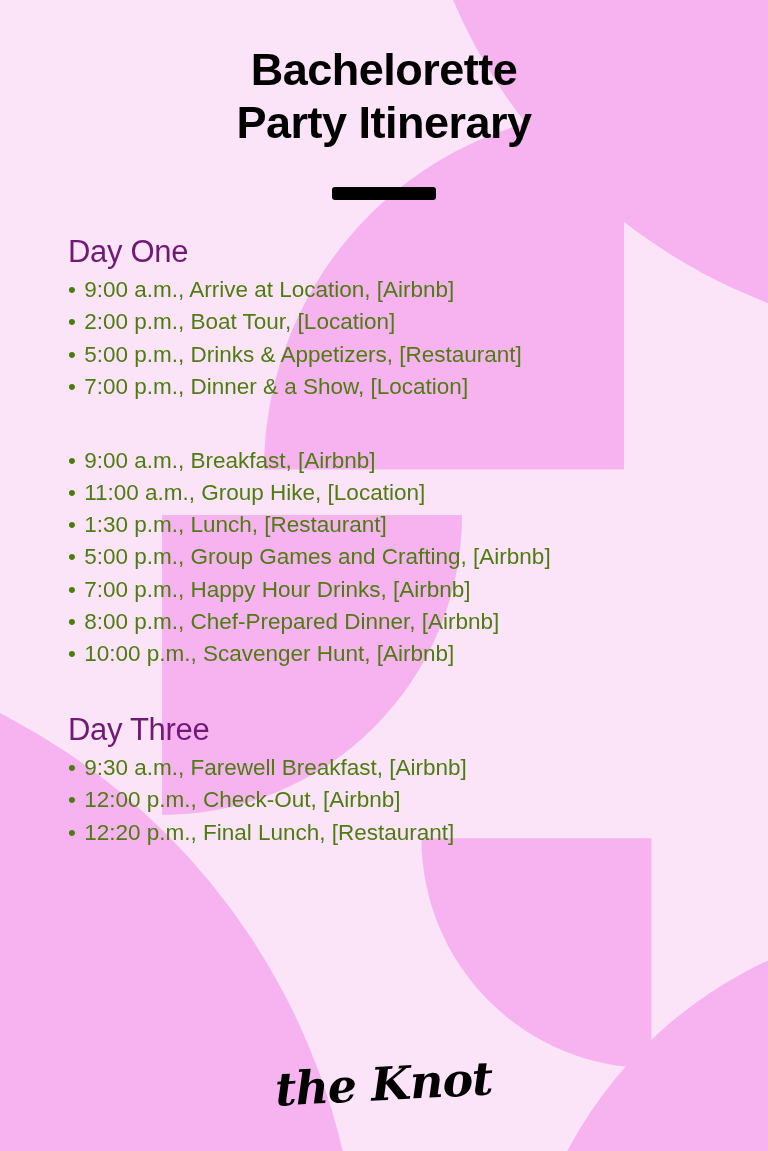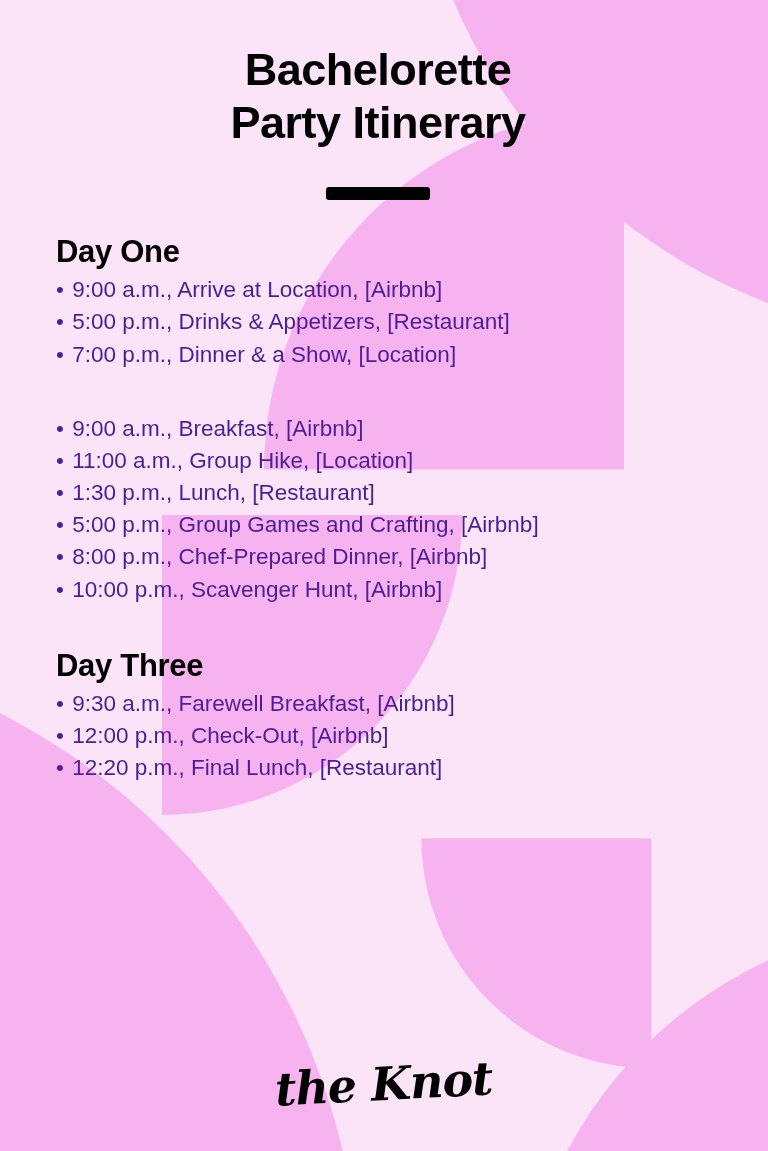--- a/index.html
+++ b/index.html
@@ -79,21 +79,21 @@
     left: -70px;
     bottom: -130px;
     width: 260px;
     height: 260px;
     border-radius: 0 100% 0 0;
   }
 
   .content {
     position: relative;
     z-index: 2;
-    padding: 44px 40px 0 28px;
+    padding: 44px 40px 0 40px;
   }
 
   .title {
     text-align: center;
     font-size: 45px;
     line-height: 1.17;
     font-weight: bold;
     letter-spacing: -0.5px;
     color: #000;
     margin: 0 auto;
@@ -111,30 +111,30 @@
 
   .days {
     margin-top: 34px;
     padding-left: 28px;
   }
   .day { margin-bottom: 42px; }
   .day:last-child { margin-bottom: 16px; }
 
   .day-title {
     font-size: 31px;
-    font-weight: bold;
-    color: #000000;
+    font-weight: normal;
+    color: #701a75;
     letter-spacing: -0.3px;
     margin: 0 0 4px 0;
   }
   .items { margin: 0; padding: 0; list-style: none; }
   .item {
     font-size: 22.5px;
     line-height: 1.43;
-    color: #4c1d95;
+    color: #4d7c0f;
     white-space: nowrap;
   }
   .bullet { margin-right: 2px; }
 
   
   .logo-wrap {
     position: absolute;
     left: 0;
     right: 0;
     bottom: 40px;
@@ -168,31 +168,33 @@
   </h1>
 
   <div class="divider"></div>
 
   <div class="days">
 
     <section class="day">
       <h2 class="day-title">Day One</h2>
       <ul class="items">
         <li class="item"><span class="bullet">•</span> <span>9:00 a.m., Arrive at Location, [Airbnb]</span></li>
+        <li class="item"><span class="bullet">•</span> <span>2:00 p.m., Boat Tour, [Location]</span></li>
         <li class="item"><span class="bullet">•</span> <span>5:00 p.m., Drinks &amp; Appetizers, [Restaurant]</span></li>
         <li class="item"><span class="bullet">•</span> <span>7:00 p.m., Dinner &amp; a Show, [Location]</span></li>
       </ul>
     </section>
 
     <section class="day">
       <ul class="items">
         <li class="item"><span class="bullet">•</span> <span>9:00 a.m., Breakfast, [Airbnb]</span></li>
         <li class="item"><span class="bullet">•</span> <span>11:00 a.m., Group Hike, [Location]</span></li>
         <li class="item"><span class="bullet">•</span> <span>1:30 p.m., Lunch, [Restaurant]</span></li>
         <li class="item"><span class="bullet">•</span> <span>5:00 p.m., Group Games and Crafting, [Airbnb]</span></li>
+        <li class="item"><span class="bullet">•</span> <span>7:00 p.m., Happy Hour Drinks, [Airbnb]</span></li>
         <li class="item"><span class="bullet">•</span> <span>8:00 p.m., Chef-Prepared Dinner, [Airbnb]</span></li>
         <li class="item"><span class="bullet">•</span> <span>10:00 p.m., Scavenger Hunt, [Airbnb]</span></li>
       </ul>
     </section>
 
     <section class="day">
       <h2 class="day-title">Day Three</h2>
       <ul class="items">
         <li class="item"><span class="bullet">•</span> <span>9:30 a.m., Farewell Breakfast, [Airbnb]</span></li>
         <li class="item"><span class="bullet">•</span> <span>12:00 p.m., Check-Out, [Airbnb]</span></li>

